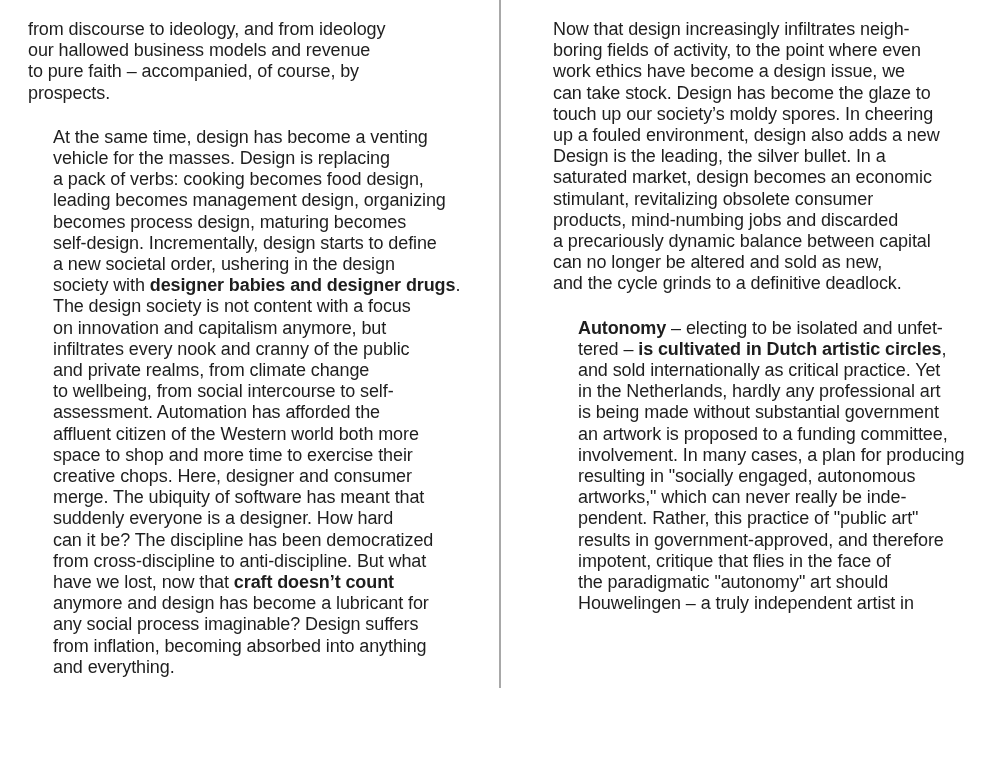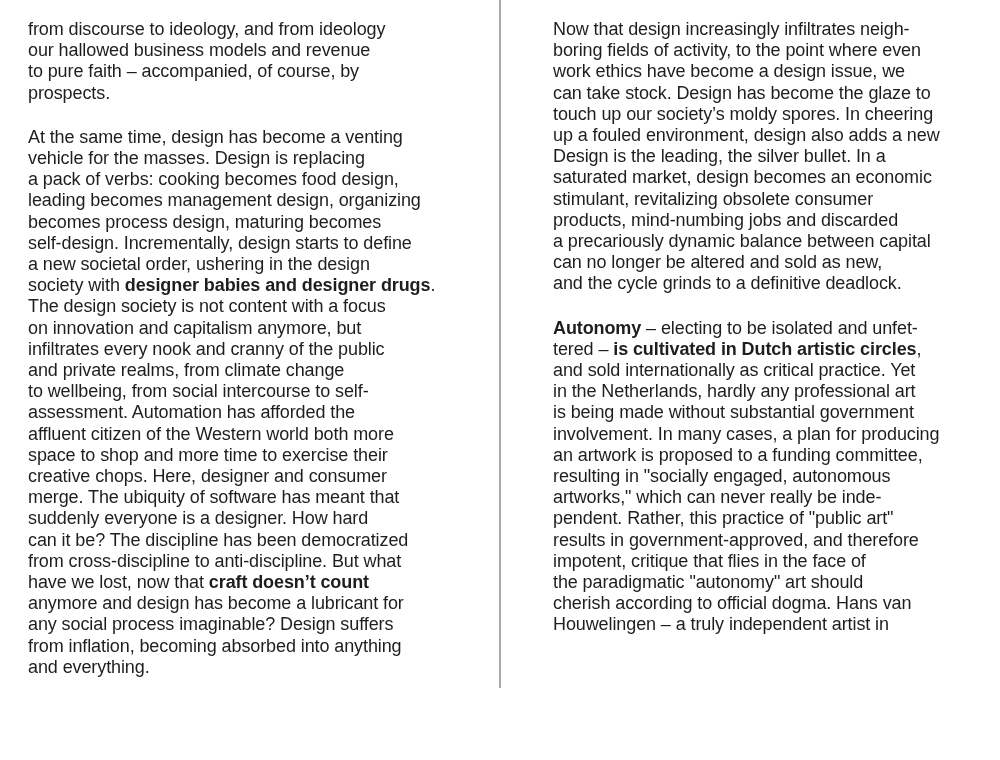--- a/index.html
+++ b/index.html
@@ -27,20 +27,21 @@
     position: absolute;
     top: 19px;
   }
   .page.left  { left: 28px;  width: 420px; }
   .page.right { left: 553px; width: 418px; }
   .para {
     margin: 0;
   }
   .para + .para {
     margin-top: 23px;
+    margin-left: 25px;
   }
   .line {
     font-size: 18px;
     line-height: 21.2px;
     letter-spacing: -0.1px;
     color: #1e1e1e;
     white-space: nowrap;
   }
   .line .b {
     font-weight: 700;
@@ -118,29 +119,28 @@
           <div class="line"><span>a precariously dynamic balance between capital</span></div>
           <div class="line"><span>can no longer be altered and sold as new,</span></div>
           <div class="line"><span>and the cycle grinds to a definitive deadlock.</span></div>
         </div>
         <div class="para">
           <div class="line"><span class="b">Autonomy</span><span> – electing to be isolated and unfet-</span></div>
           <div class="line"><span>tered – </span><span class="b">is cultivated in Dutch artistic circles</span><span>,</span></div>
           <div class="line"><span>and sold internationally as critical practice. Yet</span></div>
           <div class="line"><span>in the Netherlands, hardly any professional art</span></div>
           <div class="line"><span>is being made without substantial government</span></div>
+          <div class="line"><span>an artwork is proposed to a funding committee,</span></div>
           <div class="line"><span>involvement. In many cases, a plan for producing</span></div>
-          <div class="line"><span>an artwork is proposed to a funding committee,</span></div>
           <div class="line"><span>resulting in "socially engaged, autonomous</span></div>
           <div class="line"><span>artworks," which can never really be inde-</span></div>
           <div class="line"><span>pendent. Rather, this practice of "public art"</span></div>
           <div class="line"><span>results in government-approved, and therefore</span></div>
           <div class="line"><span>impotent, critique that flies in the face of</span></div>
           <div class="line"><span>the paradigmatic "autonomy" art should</span></div>
-          <div class="line"><span>cherish according to official dogma. Hans van</span></div>
           <div class="line"><span>Houwelingen – a truly independent artist in</span></div>
         </div>
       </div>
   </section>
 
   <div class="pagenum left">8</div>
 
   <div class="pagenum right">9</div>
 
 </div>

